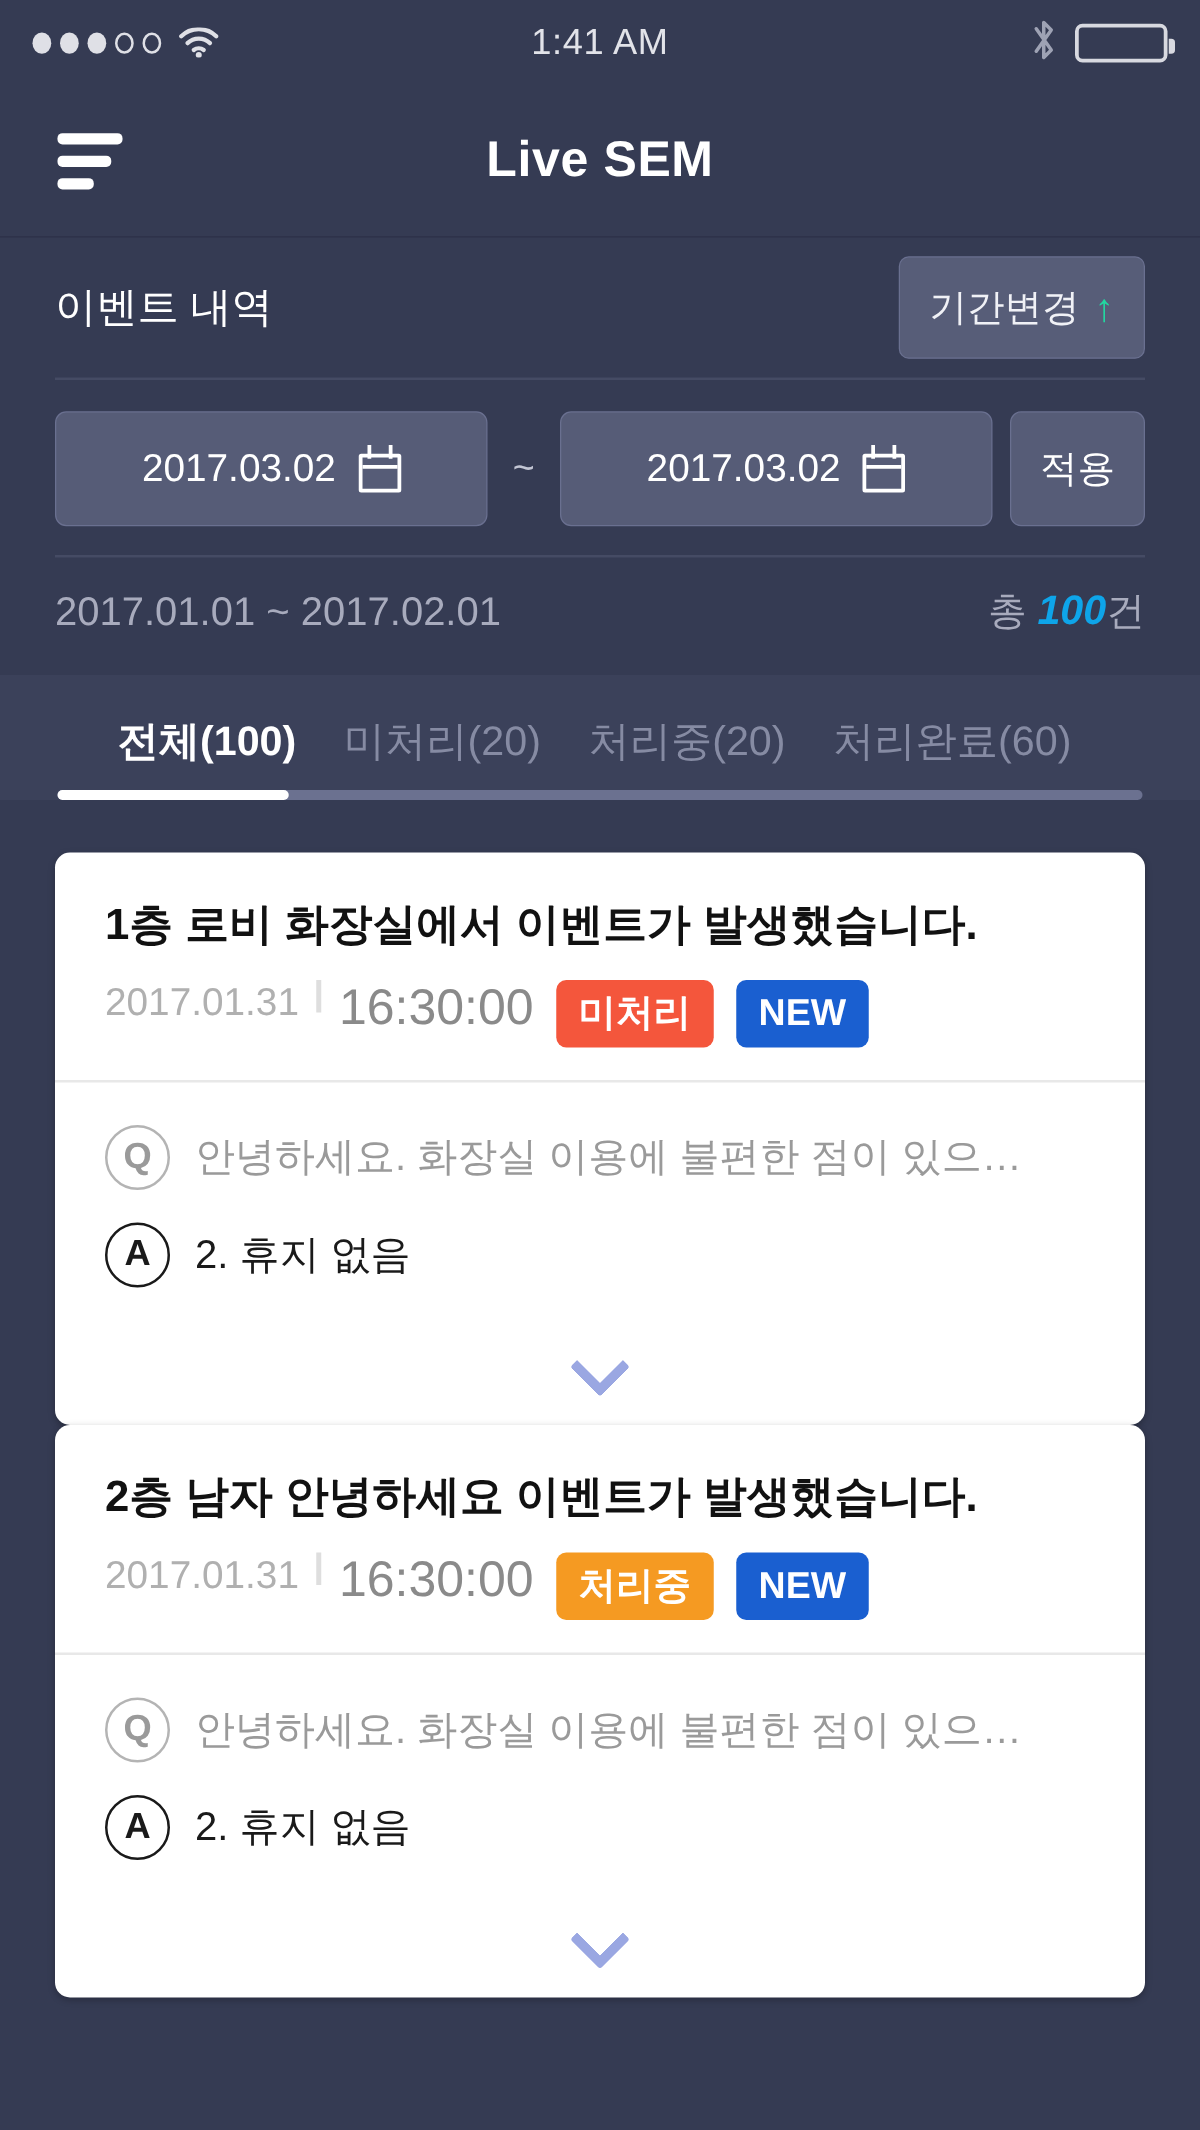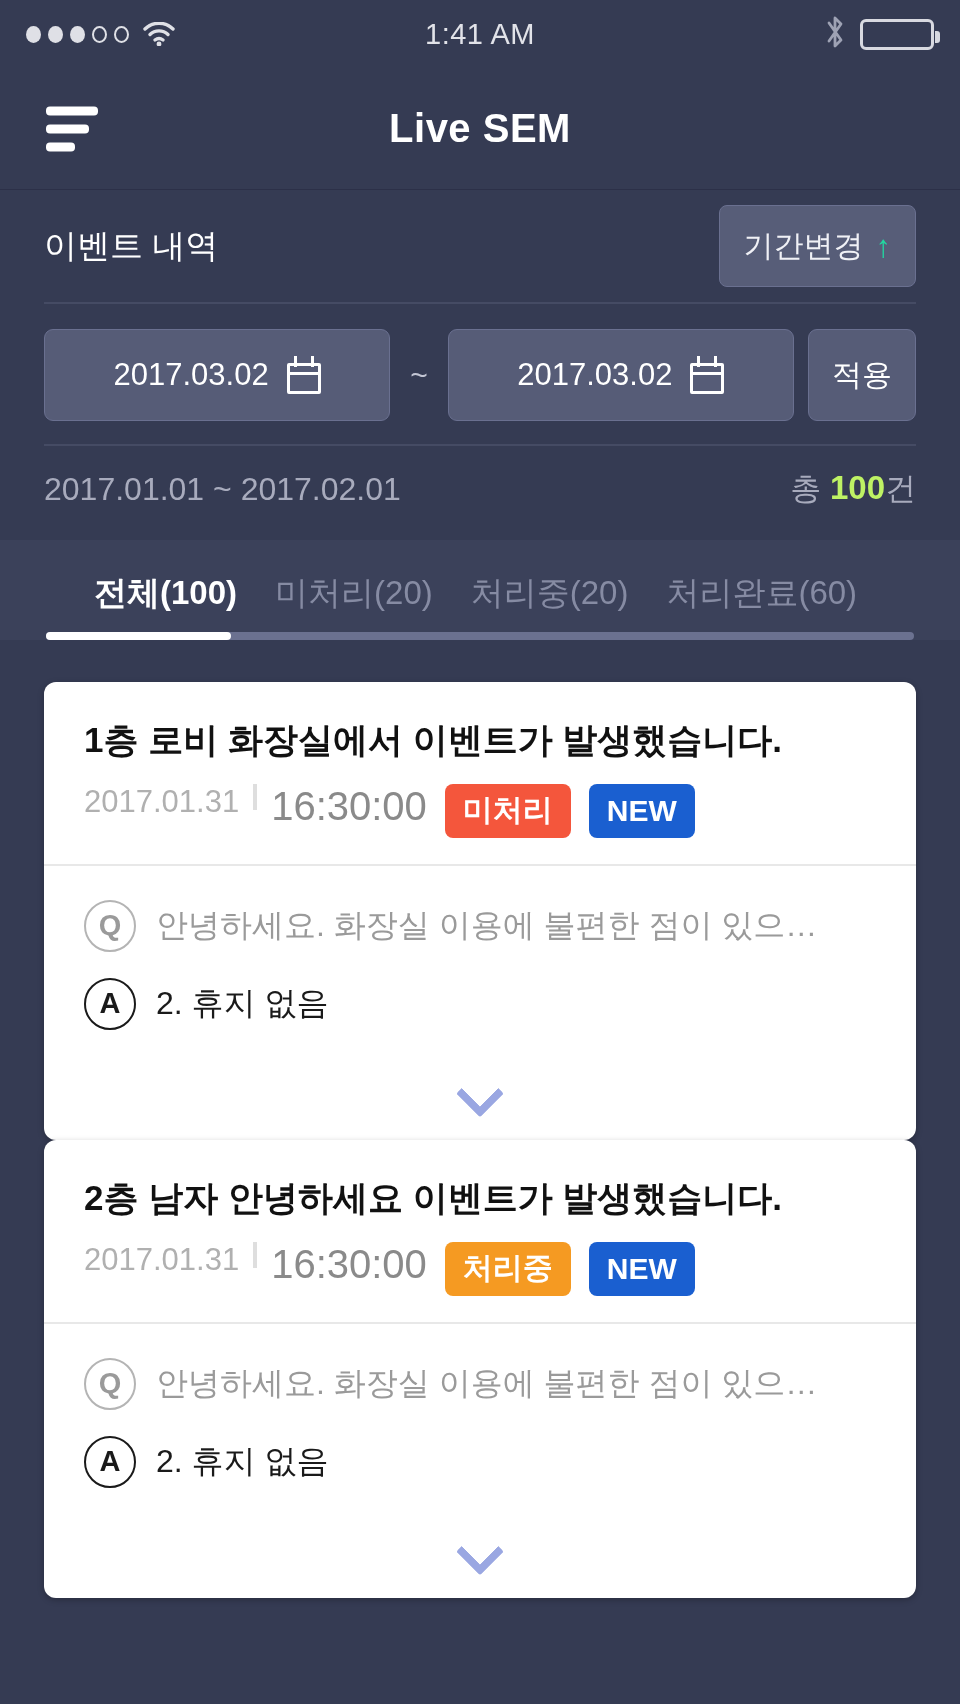--- a/index.html
+++ b/index.html
@@ -98,21 +98,21 @@
     display:flex; align-items:center; justify-content:center;
     color:#ffffff; font-size:30px;
   }
 
   .range-row {
     display:flex; align-items:center; justify-content:space-between;
     padding:22px 0 30px 0;
   }
   .range-text { color:#a8abbd; font-size:32px; }
   .total-text { color:#a8abbd; font-size:31px; }
-  .total-text b { color:#bef264; font-weight:bold; font-size:33px; }
+  .total-text b { color:#0ea5e9; font-weight:bold; font-size:33px;font-style:italic; }
 
   
   .tabs-wrap { background:#3b415a; padding:0 46px; }
   .tabs { display:flex; align-items:flex-end; height:92px; gap:38px;margin-left:48px; }
   .tab { color:#868ba3; font-size:33px; padding-bottom:16px; }
   .tab.active { color:#ffffff; font-weight:bold; }
   .tab-underline { position:relative; height:8px; background:#6b7190; border-radius:4px; }
   .tab-underline .on {
     position:absolute; left:0; top:0; height:8px; width:185px;
     background:#ffffff; border-radius:4px;

